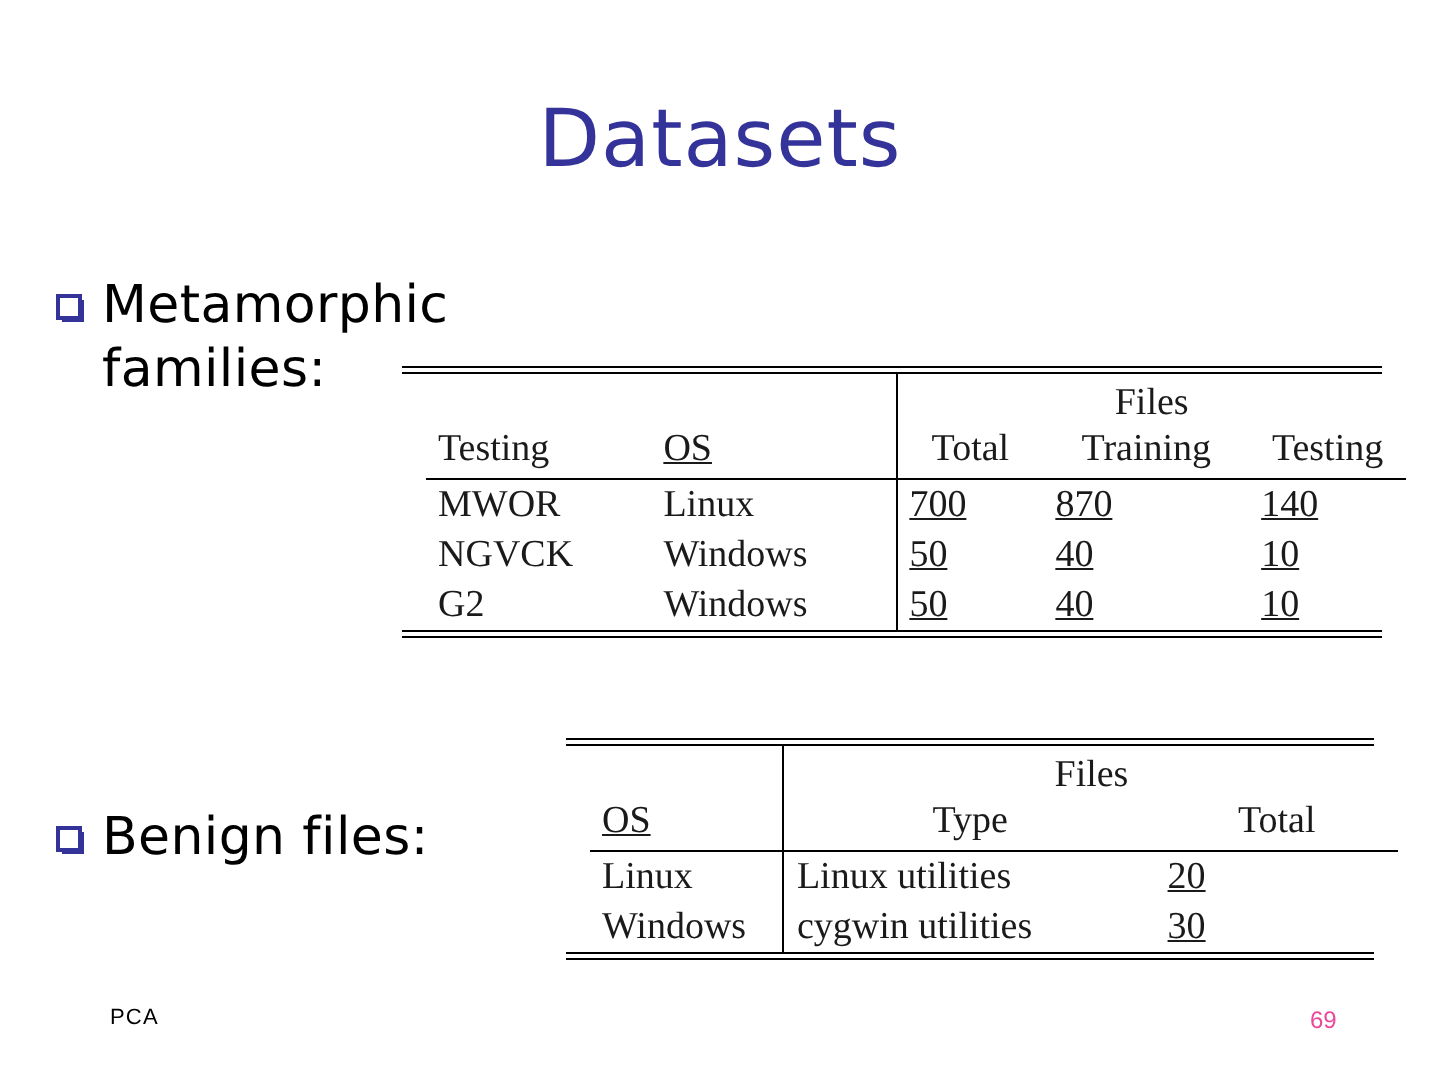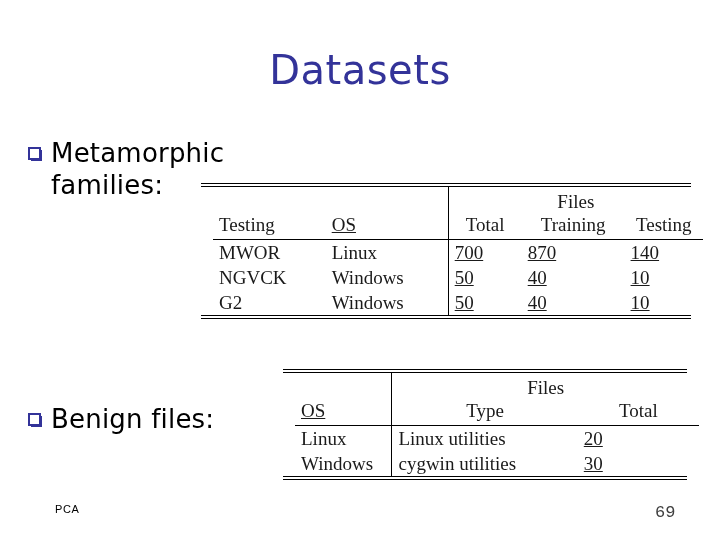--- a/index.html
+++ b/index.html
@@ -136,23 +136,23 @@
     top: 503px;
     font-family: "Liberation Sans", sans-serif;
     font-size: 11px;
     color: #000000;
     letter-spacing: 0.6px;
   }
   .footer-right {
     position: absolute;
     left: 655px;
     top: 503px;
-    font-family: Liberation Mono, monospace;
-    font-size: 17px;
-    color: #404040;
+    font-family: Liberation Sans, sans-serif;
+    font-size: 12px;
+    color: #ec4899;
   }
 </style>
 </head>
 <body>
 
 <div class="slide">
 
   <div class="slide-title">Datasets</div>
 
   <div class="bullet-block" id="bullet-metamorphic">

